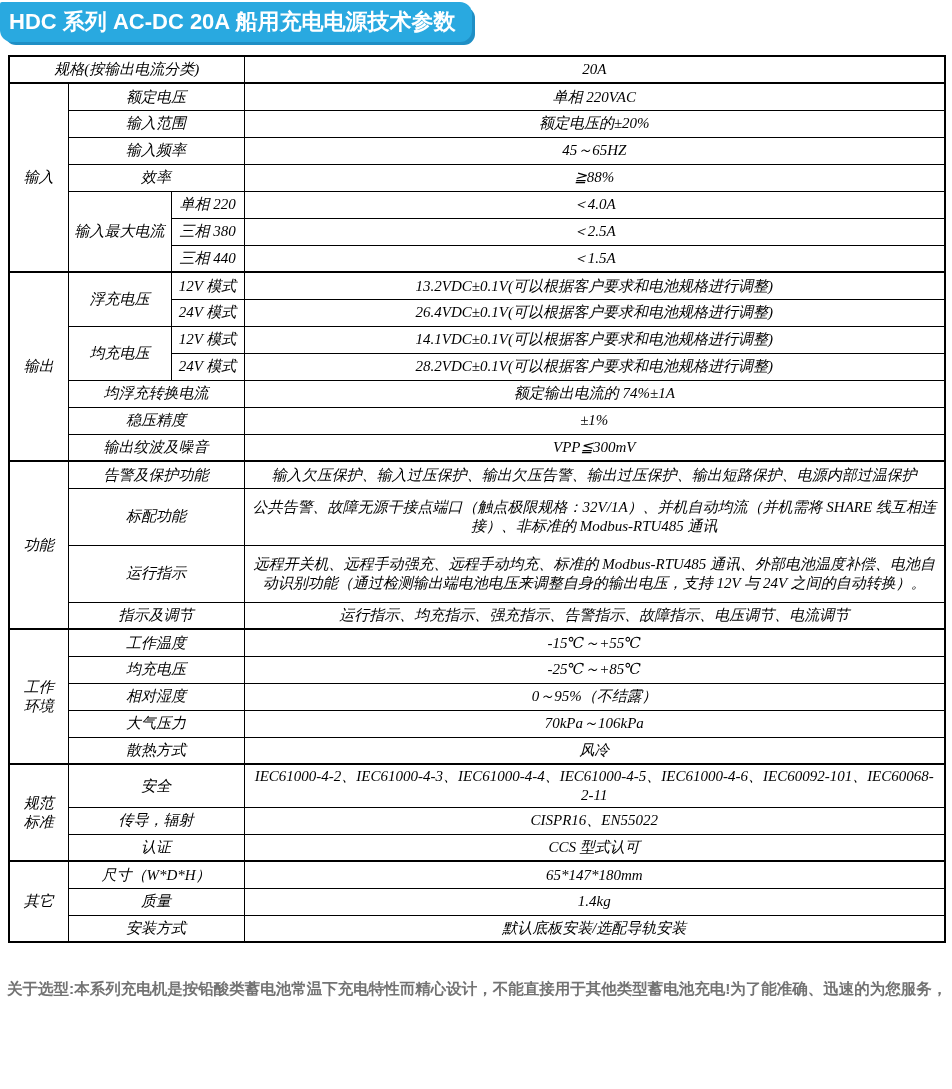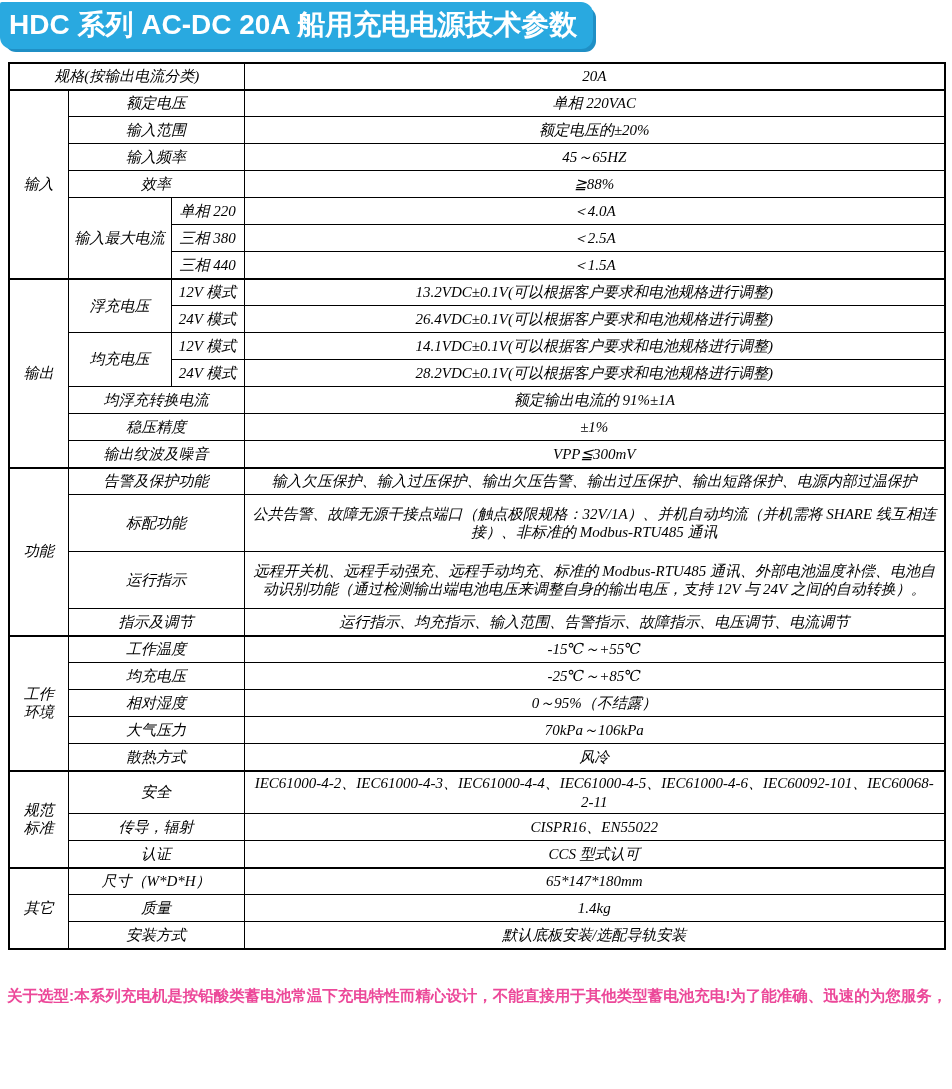--- a/index.html
+++ b/index.html
@@ -16,21 +16,21 @@
     overflow:hidden;
   }
   .badge{
     display:inline-block;
     margin:2px 0 0 0;
     padding:8px 16px 8px 9px;
     background:var(--badge-bg);
     color:#ffffff;
     font-family:"Liberation Sans","DejaVu Sans",sans-serif;
     font-weight:bold;
-    font-size:28px;
+    font-size:22px;
     line-height:1.1;
     border-radius:2px 12px 12px 12px;
     box-shadow:4px 4px 0 -1px var(--badge-shadow);
   }
   table.spec{
     margin:13px 0 0 8px;
     width:936px;
     border-collapse:collapse;
     table-layout:fixed;
     border:2px solid var(--border);
@@ -49,21 +49,21 @@
   tr.sec-top > td{border-top:2px solid var(--border);}
   td.group-cell{line-height:2.2;font-size:15px;}
   tr.tall td{height:57px;}
   td.left{text-align:left;padding:2px 6px;line-height:1.85;}
   td.small{font-size:12.5px;font-family:"Liberation Serif","DejaVu Serif",serif;}
   .footer{
     margin-top:36px;
     font-family:"Liberation Sans","DejaVu Sans",sans-serif;
     font-weight:bold;
     font-size:15.5px;
-    color:#ec4899;
+    color:#737373;
   }
   .footer .l1{padding-left:7px;white-space:nowrap;}
   .footer .l2{margin-top:11px;text-align:center;white-space:nowrap;}
 </style>
 </head>
 <body>
 
 
 
 <div class="badge">HDC 系列 AC-DC 20A 船用充电电源技术参数</div>
@@ -124,21 +124,21 @@
         <td rowspan="2">均充电压</td>
         <td>12V 模式</td>
         <td>14.1VDC±0.1V(可以根据客户要求和电池规格进行调整)</td>
       </tr>
       <tr>
         <td>24V 模式</td>
         <td>28.2VDC±0.1V(可以根据客户要求和电池规格进行调整)</td>
       </tr>
       <tr>
         <td colspan="2">均浮充转换电流</td>
-        <td>额定输出电流的 91%±1A</td>
+        <td>额定输出电流的 74%±1A</td>
       </tr>
       <tr>
         <td colspan="2">稳压精度</td>
         <td>±1%</td>
       </tr>
       <tr>
         <td colspan="2">输出纹波及噪音</td>
         <td>VPP≦300mV</td>
       </tr>
       <tr class="sec-top">
@@ -149,21 +149,21 @@
       <tr class="tall">
         <td colspan="2">标配功能</td>
         <td class="left ">公共告警、故障无源干接点端口（触点极限规格：32V/1A）、并机自动均流（并机需将 SHARE 线互相连接）、非标准的 Modbus-RTU485 通讯</td>
       </tr>
       <tr class="tall">
         <td colspan="2">运行指示</td>
         <td class="left ">远程开关机、远程手动强充、远程手动均充、标准的 Modbus-RTU485 通讯、外部电池温度补偿、电池自动识别功能（通过检测输出端电池电压来调整自身的输出电压，支持 12V 与 24V 之间的自动转换）。</td>
       </tr>
       <tr>
         <td colspan="2">指示及调节</td>
-        <td>运行指示、均充指示、输入范围、告警指示、故障指示、电压调节、电流调节</td>
+        <td>运行指示、均充指示、强充指示、告警指示、故障指示、电压调节、电流调节</td>
       </tr>
       <tr class="sec-top">
         <td rowspan="5" class="group-cell">工作<br>环境</td>
         <td colspan="2">工作温度</td>
         <td>-15℃～+55℃</td>
       </tr>
       <tr>
         <td colspan="2">均充电压</td>
         <td>-25℃～+85℃</td>
       </tr>

